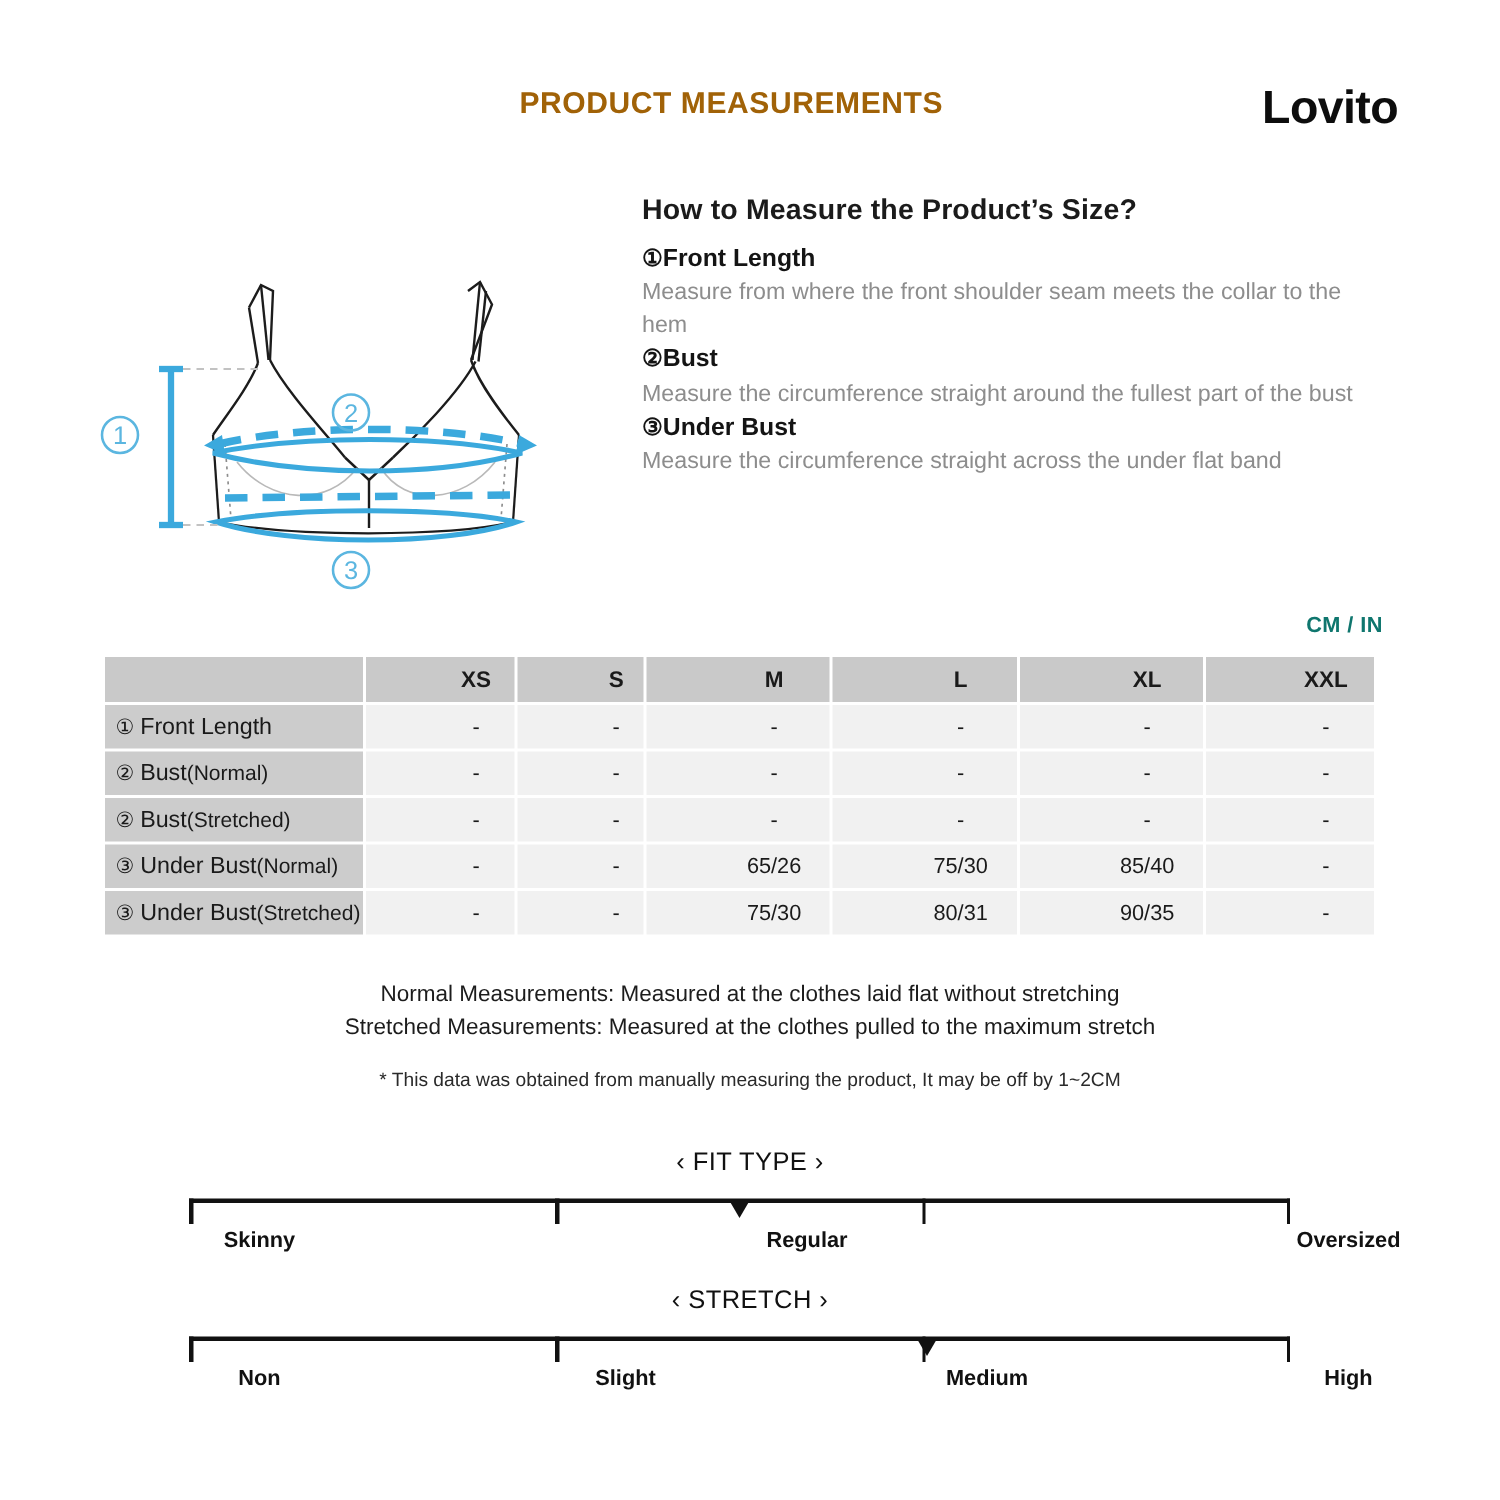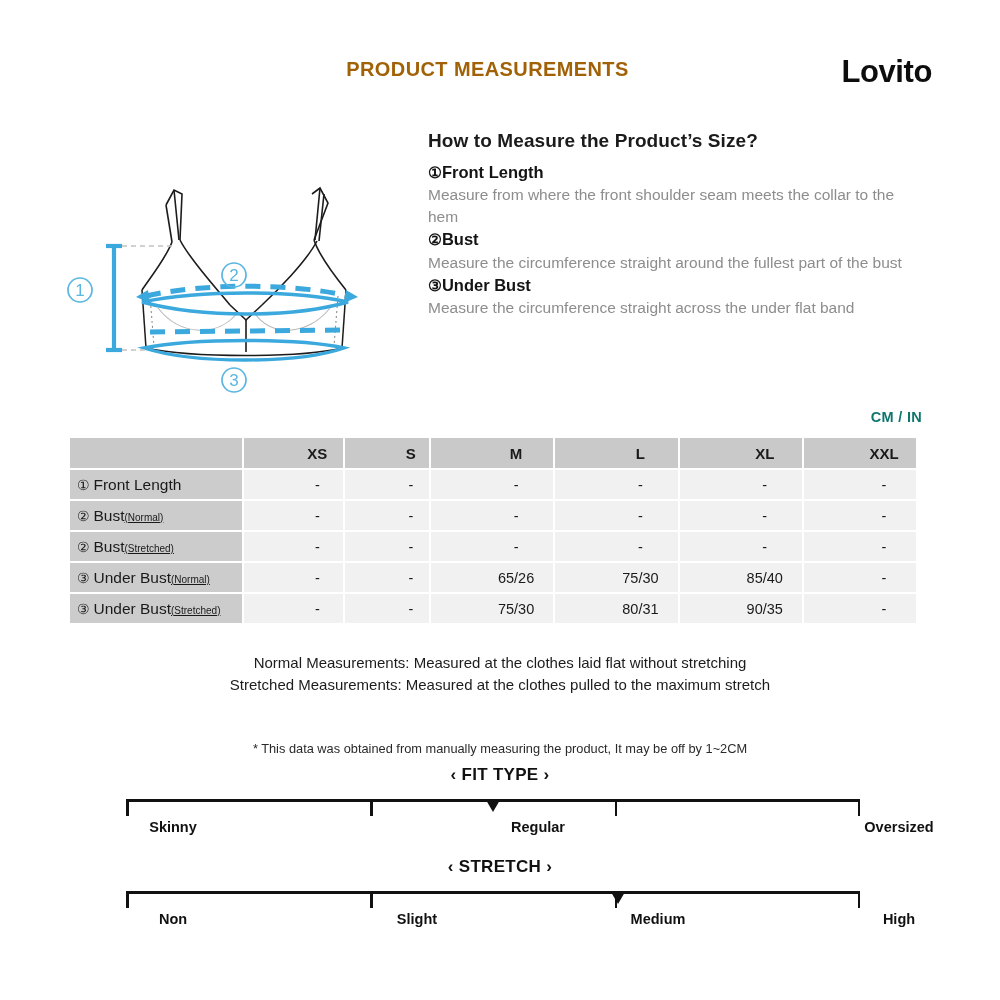--- a/index.html
+++ b/index.html
@@ -50,36 +50,36 @@
   .tbl td {
     height: 29px; text-align: center; vertical-align: middle;
     font-size: 14.5px; color: #1a1a1a; background: #f1f1f1; padding-left: 48px;
   }
   .tbl tr.head td { background: #c9c9c9; font-weight: bold; font-size: 15px; height: 30px; }
   .tbl td.lbl {
     background: #cccccc; text-align: left; padding-left: 7px;
     width: 172px; font-size: 15.5px; white-space: nowrap;
   }
   .tbl tr.head td.lbl { background: #c9c9c9; }
-  .sub { font-size: 10px; text-decoration: underline; }
+  .sub { font-size: 14px; }
   .circ { font-size: 14px; }
 
   
   .notes { position: absolute; left: 0; top: 652px; width: 1000px; text-align: center; }
   .notes .n { font-size: 15px; color: #1c1c1c; line-height: 1.47; }
   .disclaimer {
     position: absolute; left: 0; top: 712px; width: 1000px; text-align: center;
-    font-size: 12.8px; color: #2a2a2a; margin-top: 29px;
+    font-size: 12.8px; color: #2a2a2a;
   }
 
   
   .scale { position: absolute; left: 0; width: 1000px; }
   .scale-title {
     width: 1000px; text-align: center;
-    font-size: 17px; font-weight: bold; color: #111; letter-spacing: .3px;
+    font-size: 17px; font-weight: normal; color: #111; letter-spacing: .3px;
   }
   .axis { position: absolute; left: 126px; width: 734px; height: 22px; }
   .axis .bar { position: absolute; left: 0; top: 0; width: 100%; height: 2.5px; background: #111; }
   .axis .tick { position: absolute; top: 0; width: 2.5px; height: 17px; background: #111; }
   .axis .marker {
     position: absolute; top: 1px;
     width: 0; height: 0; margin-left: -7px;
     border-left: 7.5px solid transparent;
     border-right: 7.5px solid transparent;
     border-top: 12px solid #111;

